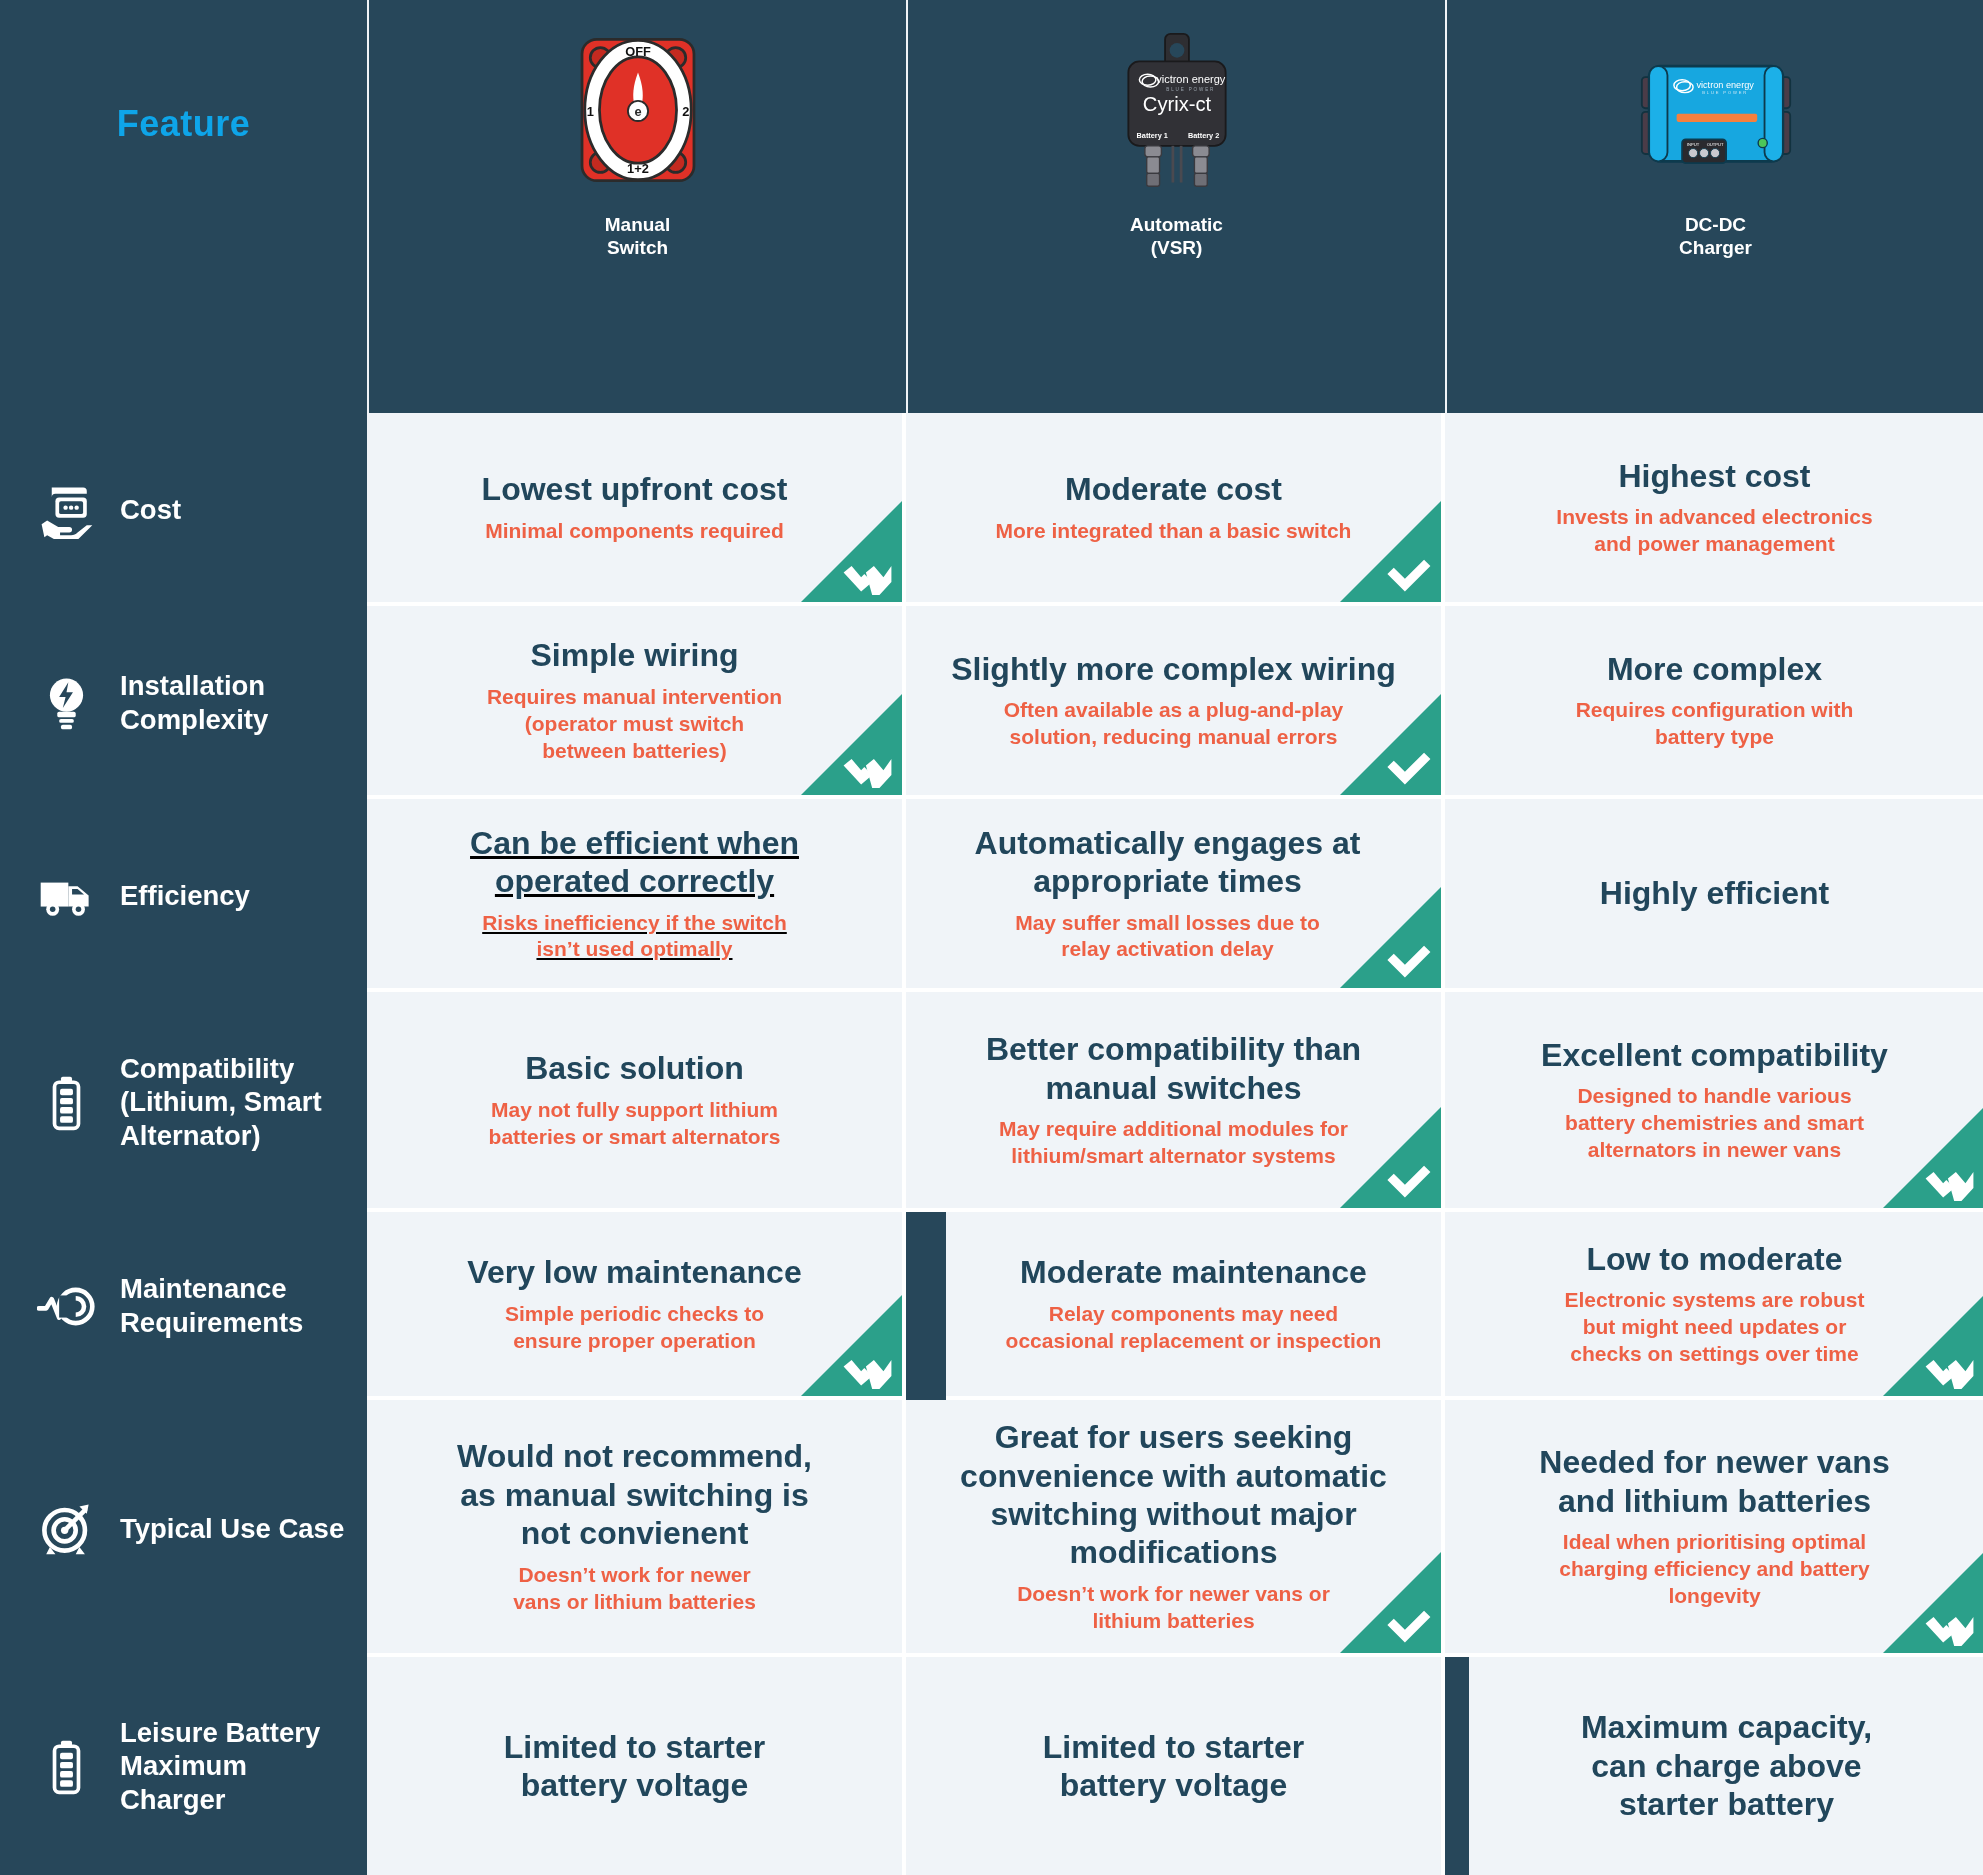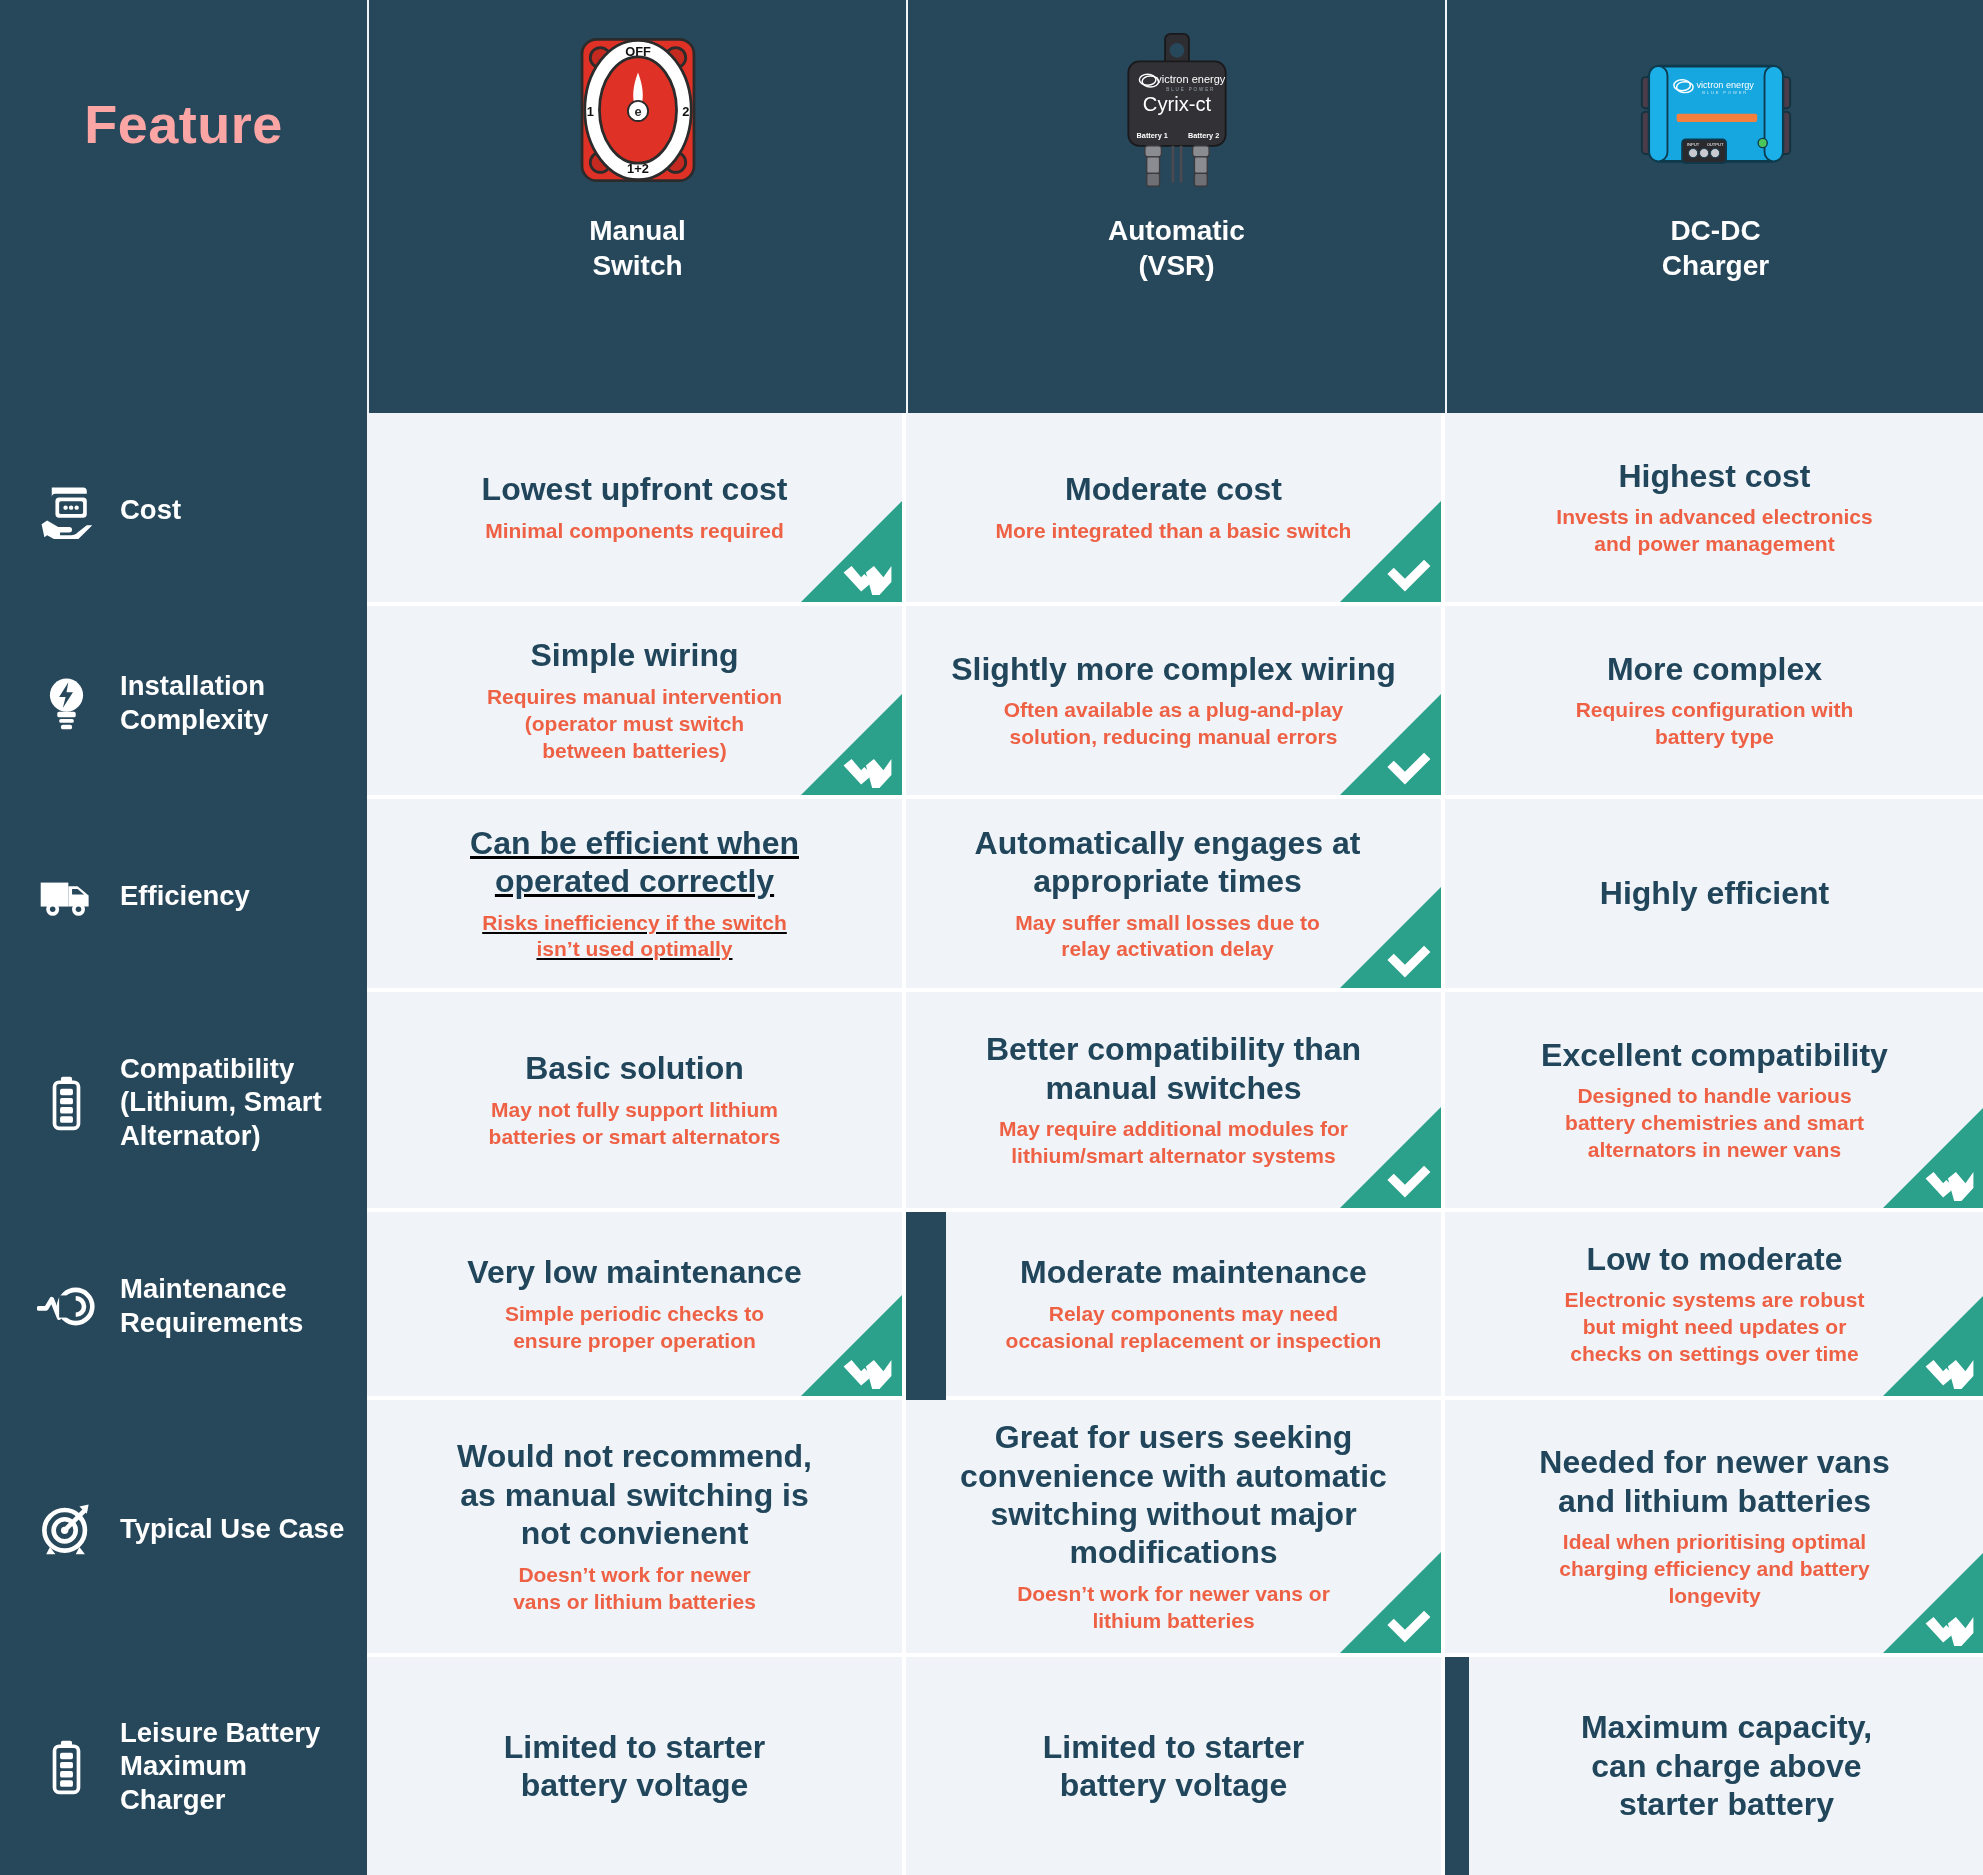--- a/index.html
+++ b/index.html
@@ -19,22 +19,22 @@
   }
 
   
   .feature-head {
     grid-column: 1; grid-row: 1;
     background: #27475a;
     display: flex; align-items: center; justify-content: center;
     padding-bottom: 165px;
   }
   .feature-head-title {
-    color: #fca5a5;
-    font-size: 54px;
+    color: #0ea5e9;
+    font-size: 36px;
     font-weight: 700;
     letter-spacing: 0.5px;
   }
   .feature-cell {
     grid-column: 1;
     background: #27475a;
     display: flex;
     align-items: center;
     gap: 24px;
     padding: 0 20px 0 37px;
@@ -64,21 +64,21 @@
     padding-top: 27.5px;
     border-left: 2.8px solid #f0f4f7;
   }
   .col-head-img {
     height: 165px;
     display: flex; align-items: center; justify-content: center;
     margin-bottom: 20px;
   }
   .col-head-title {
     color: #ffffff;
-    font-size: 28px;
+    font-size: 19px;
     font-weight: 700;
     text-align: center;
     line-height: 1.25;
     white-space: pre-line;
   }
 
   
   .cell {
     background: #f0f4f8;
     position: relative;

